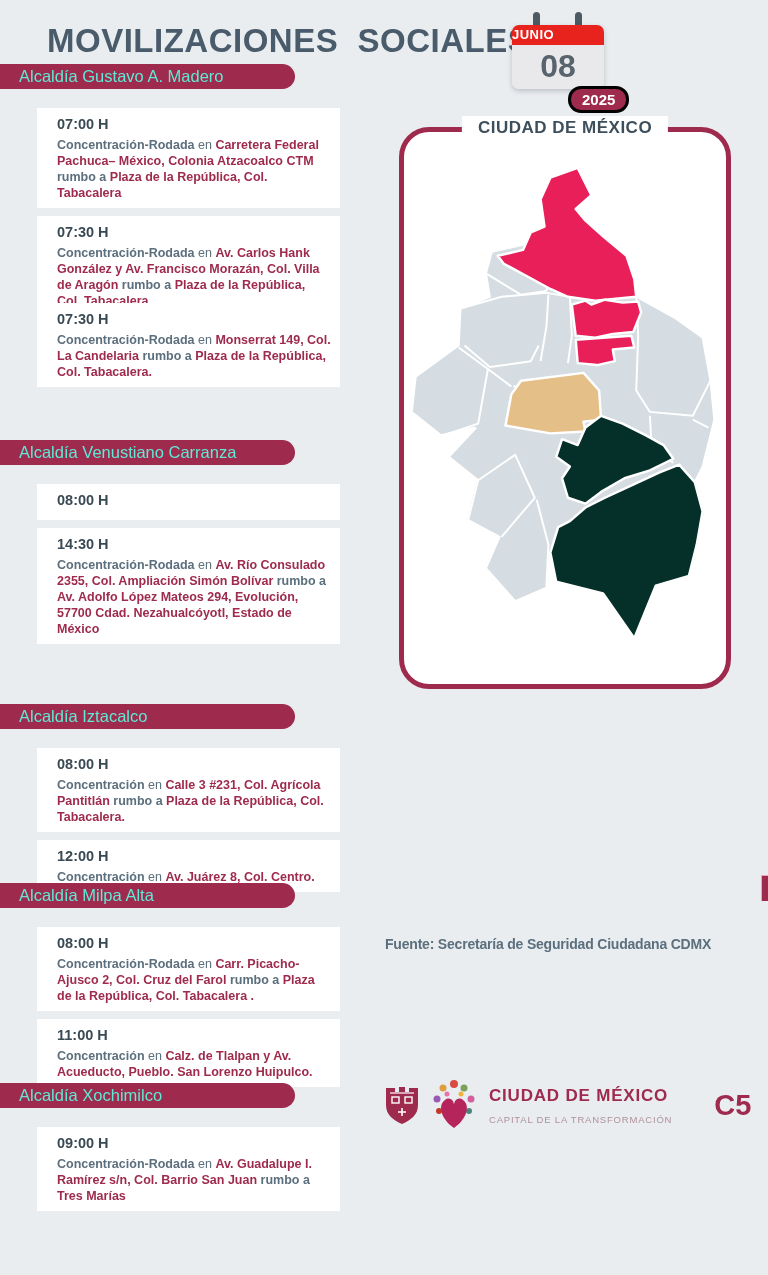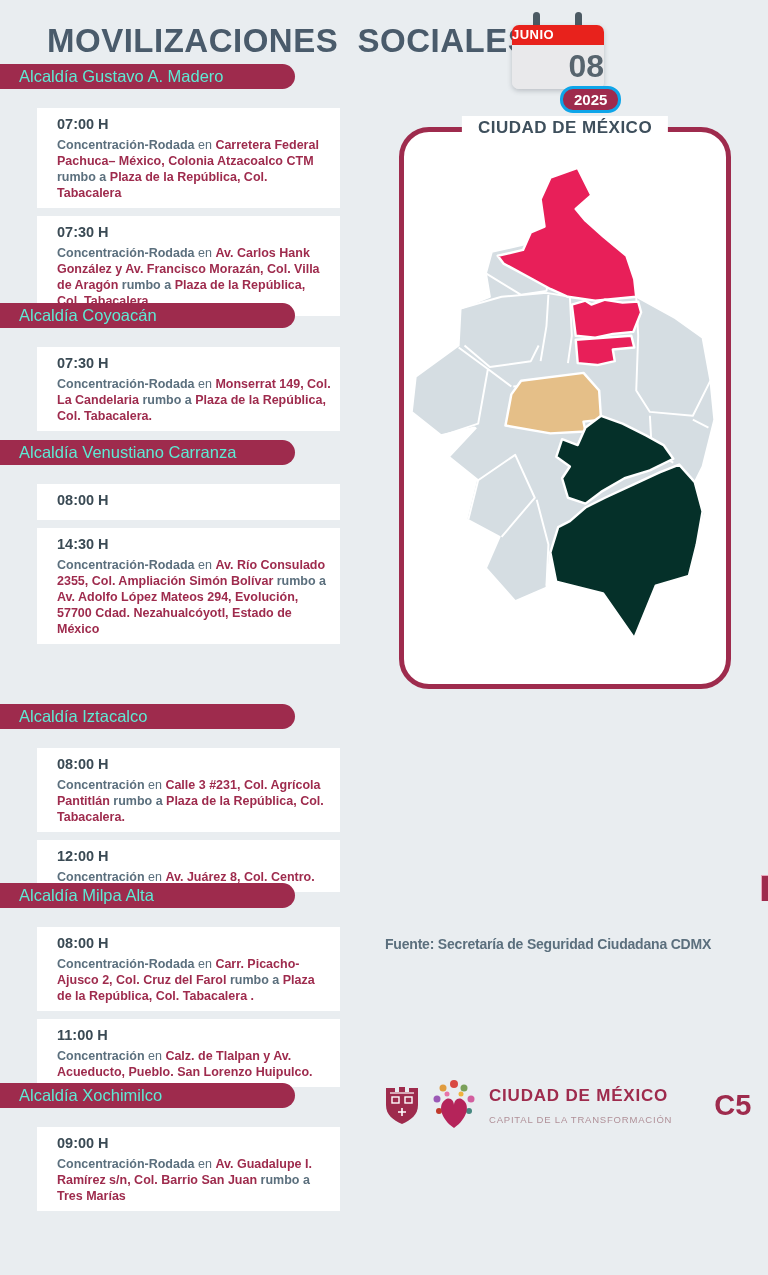--- a/index.html
+++ b/index.html
@@ -16,23 +16,23 @@
 
   
   .calendar{position:absolute;left:512px;top:12px;width:92px;height:84px}
   .peg{position:absolute;top:0;width:7px;height:18px;border-radius:4px;background:#4c5a63}
   .peg-l{left:21px}.peg-r{left:63px}
   .cal-card{position:absolute;top:13px;left:0;width:92px;border-radius:7px;overflow:hidden;
     box-shadow:0 2px 5px rgba(50,60,70,.25)}
   .cal-head{height:20px;background:var(--red);color:#fff;font-size:13px;font-weight:bold;
     line-height:20px;letter-spacing:.5px}
   .cal-body{height:44px;background:#e9e9eb;color:#57646e;font-size:32px;font-weight:bold;
-    text-align:right;line-height:42px}
-  .cal-year{position:absolute;left:48px;top:74px;background:var(--maroon);color:#fff;
-    font-size:15px;font-weight:bold;padding:2px 11px;border-radius:13px;border:3px solid #0ea5e9}
+    text-align:center;line-height:42px}
+  .cal-year{position:absolute;left:56px;top:74px;background:var(--maroon);color:#fff;
+    font-size:15px;font-weight:bold;padding:2px 11px;border-radius:13px;border:3px solid #000000}
 
   
   .sections{position:absolute;left:0;top:0;width:350px;height:1275px}
   .section{position:absolute;left:0;width:350px}
   .section:nth-child(1){top:64px}.section:nth-child(2){top:303px}.section:nth-child(3){top:440px}
   .section:nth-child(4){top:704px}.section:nth-child(5){top:883px}.section:nth-child(6){top:1083px}
   .banner{position:relative;z-index:3;width:295px;height:25px;background:var(--maroon);
     border-radius:0 13px 13px 0;color:#5eead4;font-size:16.5px;line-height:25px;padding-left:19px;
     margin-bottom:19px}
   .events{padding-left:37px}
@@ -101,23 +101,20 @@
             <p class="event-desc"><span class="seg-label">Concentración-Rodada</span><span class="seg-plain"> en </span><span class="seg-place">Carretera Federal Pachuca– México, Colonia Atzacoalco CTM</span><span class="seg-label"> rumbo a </span><span class="seg-place">Plaza de la República, Col. Tabacalera</span></p>
           </div>
           <div class="event-card">
             <div class="event-time">07:30 H</div>
             <p class="event-desc"><span class="seg-label">Concentración-Rodada</span><span class="seg-plain"> en </span><span class="seg-place">Av. Carlos Hank González y Av. Francisco Morazán, Col. Villa de Aragón</span><span class="seg-label"> rumbo a </span><span class="seg-place">Plaza de la República, Col. Tabacalera.</span></p>
           </div>
         </div>
   </section>
 
   <section class="section">
-    <div class="banner">
-      <span>Alcaldía Coyoacán</span>
-    </div>
     <div class="events">
           <div class="event-card">
             <div class="event-time">07:30 H</div>
             <p class="event-desc"><span class="seg-label">Concentración-Rodada</span><span class="seg-plain"> en </span><span class="seg-place">Monserrat 149, Col. La Candelaria</span><span class="seg-label"> rumbo a </span><span class="seg-place">Plaza de la República, Col. Tabacalera.</span></p>
           </div>
         </div>
   </section>
 
   <section class="section">
     <div class="banner">

